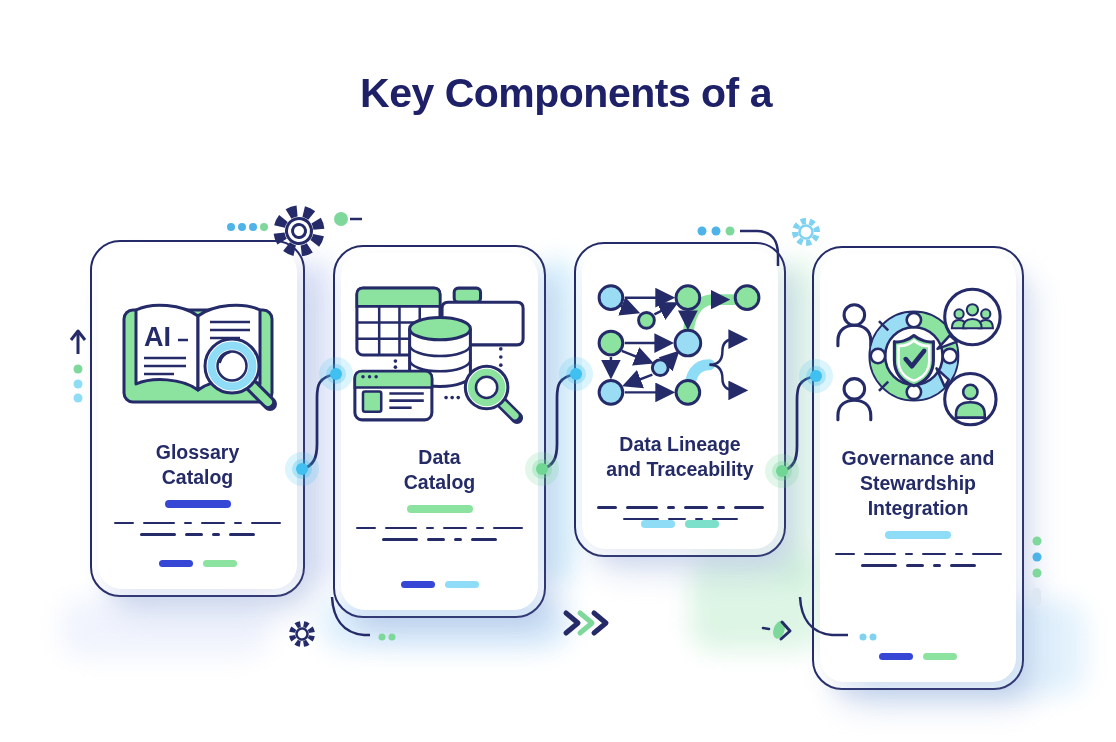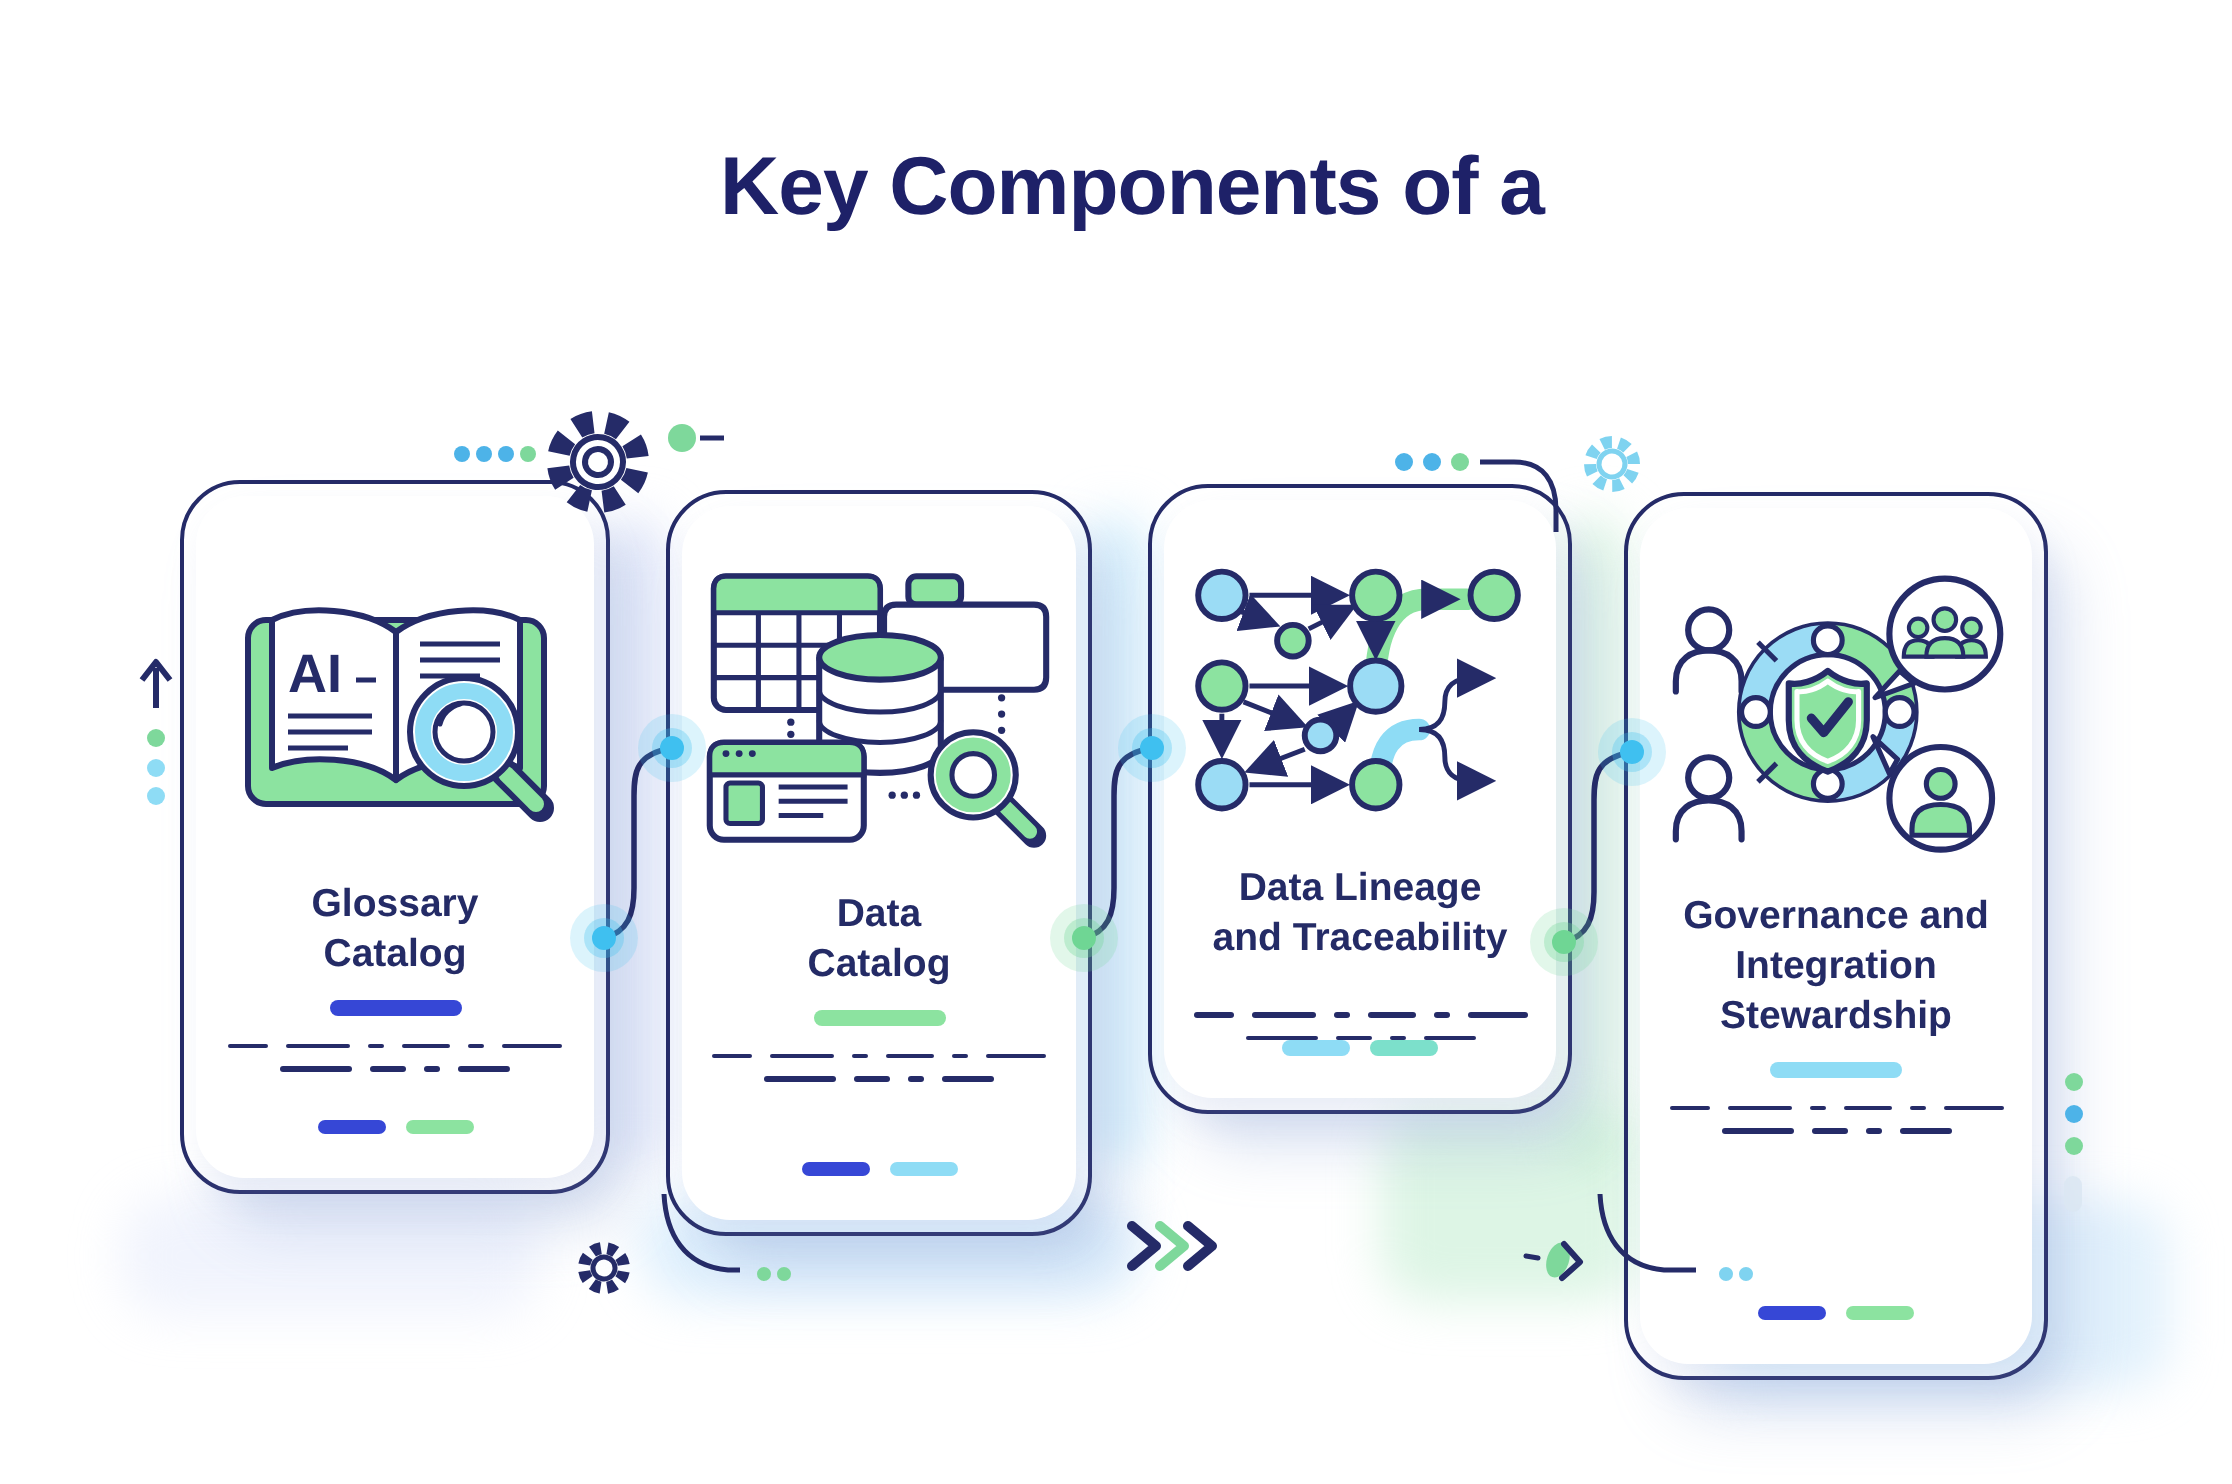--- a/index.html
+++ b/index.html
@@ -295,22 +295,22 @@
           <path d="M134,49 c0,-7 4,-9 9,-9 s9,2 9,9 z" fill="#8ce3a0" stroke="#252b68" stroke-width="2"></path>
 
           <path d="M120,99 L108,88 L116,106 Z" fill="#fff" stroke="#252b68" stroke-width="2.5" stroke-linejoin="round"></path>
           <circle cx="141" cy="118" r="25" fill="#fff" stroke="#252b68" stroke-width="3"></circle>
           <circle cx="141" cy="111" r="7" fill="#8ce3a0" stroke="#252b68" stroke-width="2.5"></circle>
           <path d="M127,136 v-3 c0,-9 6,-12 14,-12 s14,3 14,12 v3 z" fill="#8ce3a0" stroke="#252b68" stroke-width="2.5" stroke-linejoin="round"></path>
         </svg>
       </div>
       <div class="card-title">
         <span>Governance and</span>
+        <span>Stewardship</span>
         <span>Integration</span>
-        <span>Stewardship</span>
       </div>
       <div class="accent-bar" style="background: rgb(142, 220, 245);"></div>
       <div class="dashes">
         <div class="dash-row">
             <span class="dash" style="width:20px"></span>
             <span class="dash" style="width:32px"></span>
             <span class="dash" style="width:8px"></span>
             <span class="dash" style="width:24px"></span>
             <span class="dash" style="width:8px"></span>
             <span class="dash" style="width:30px"></span>

